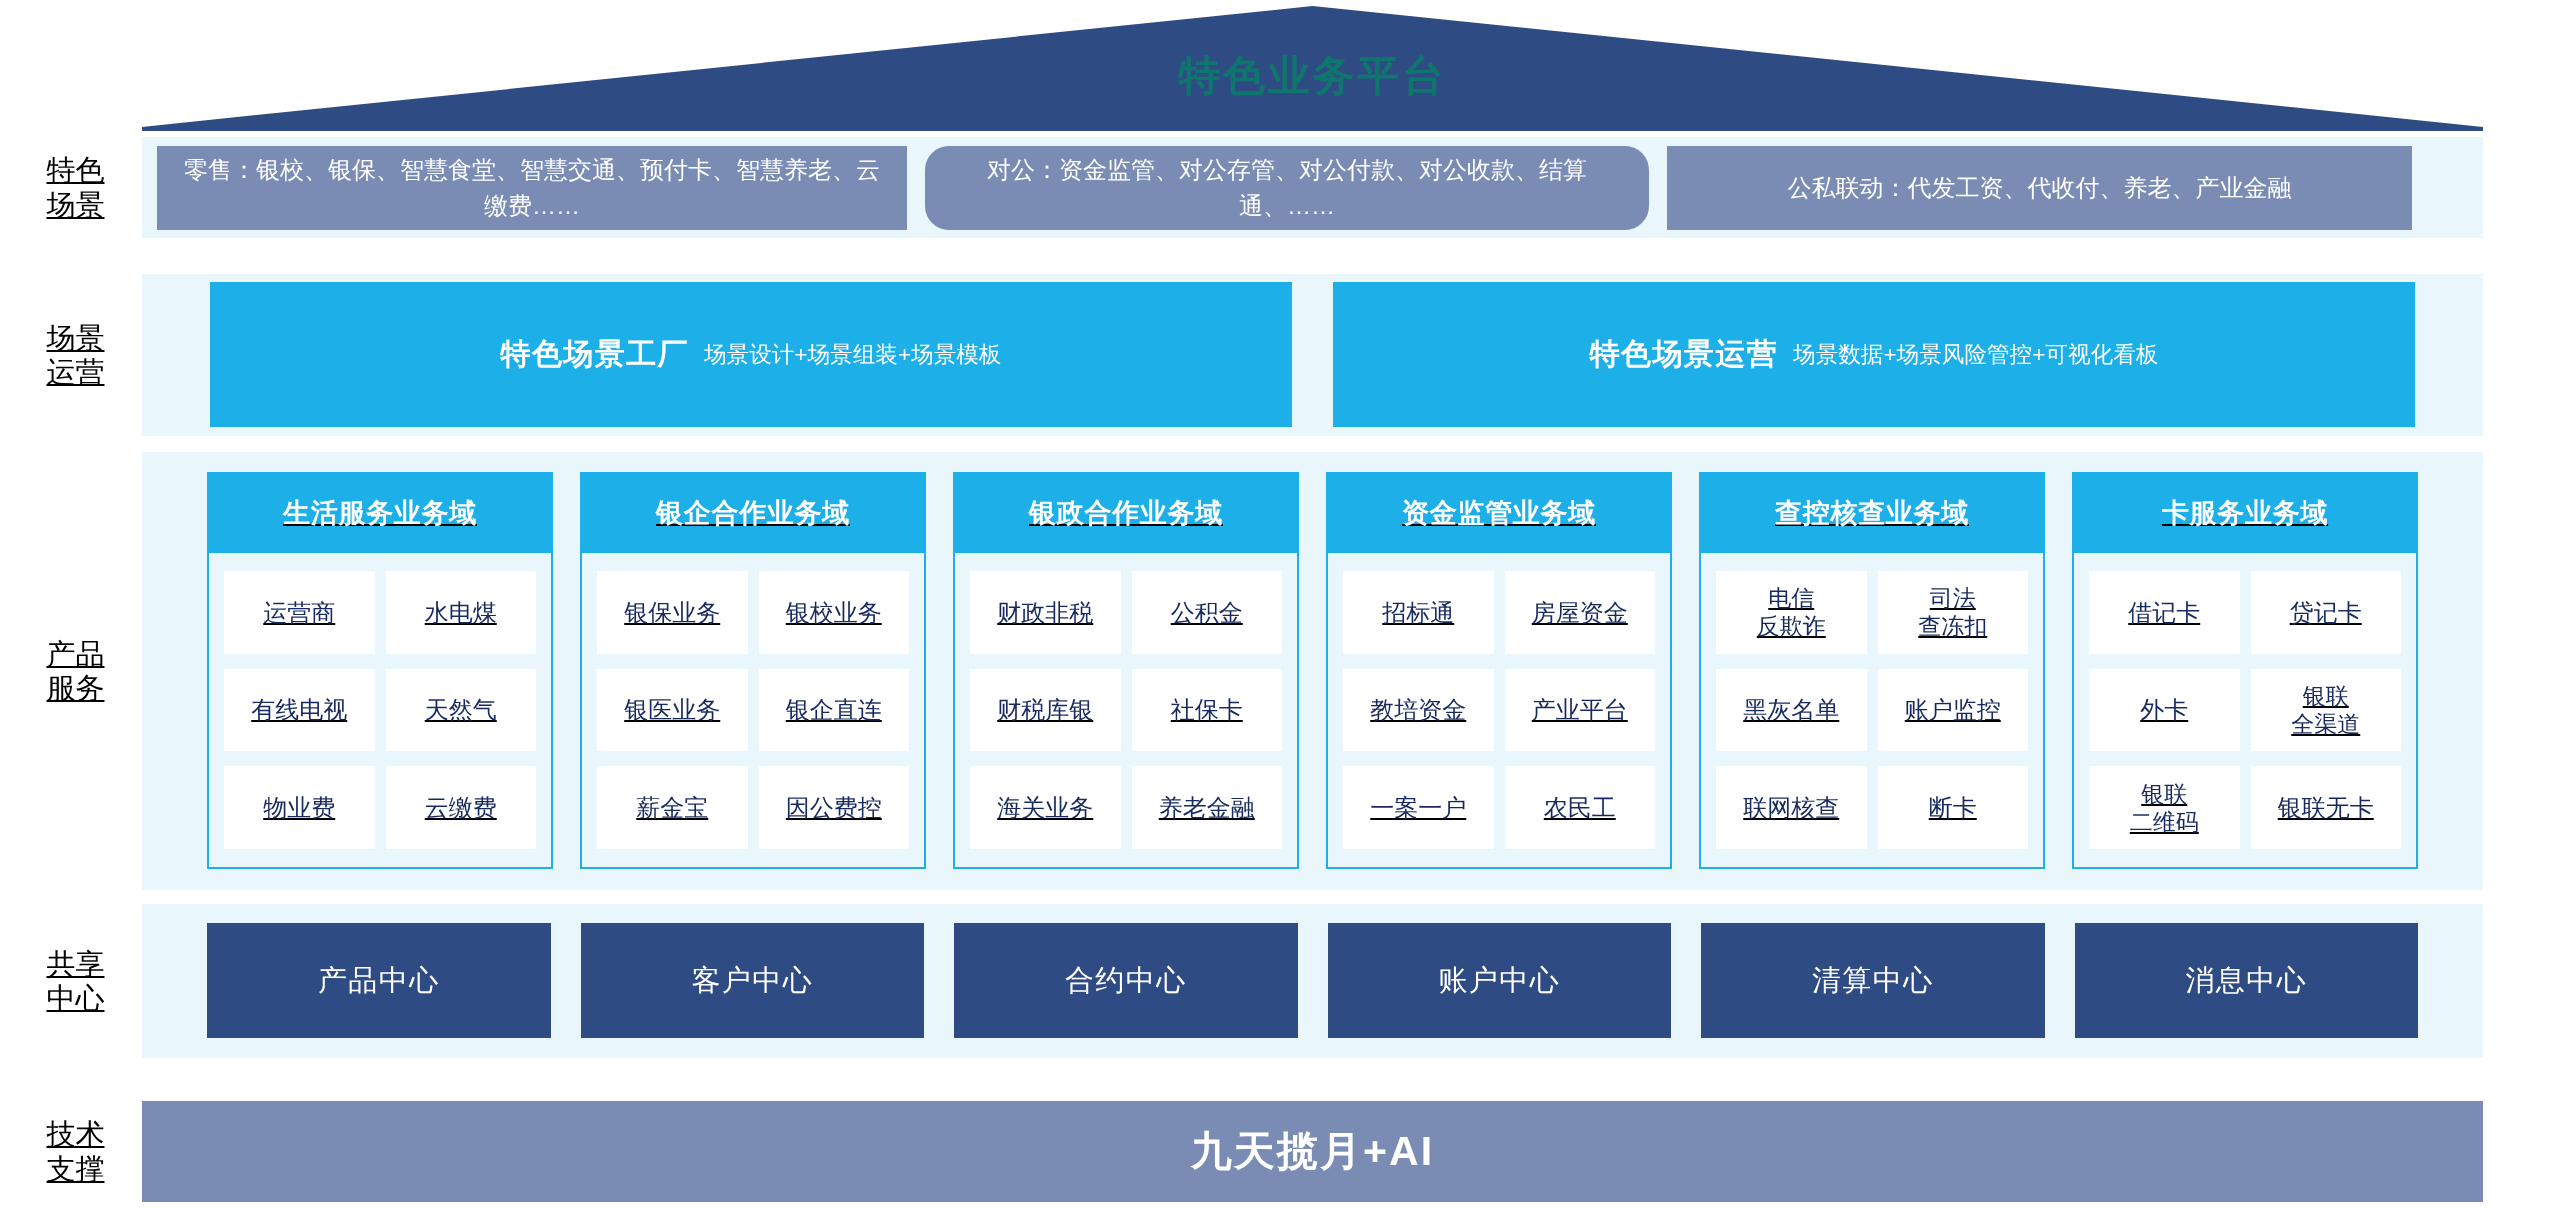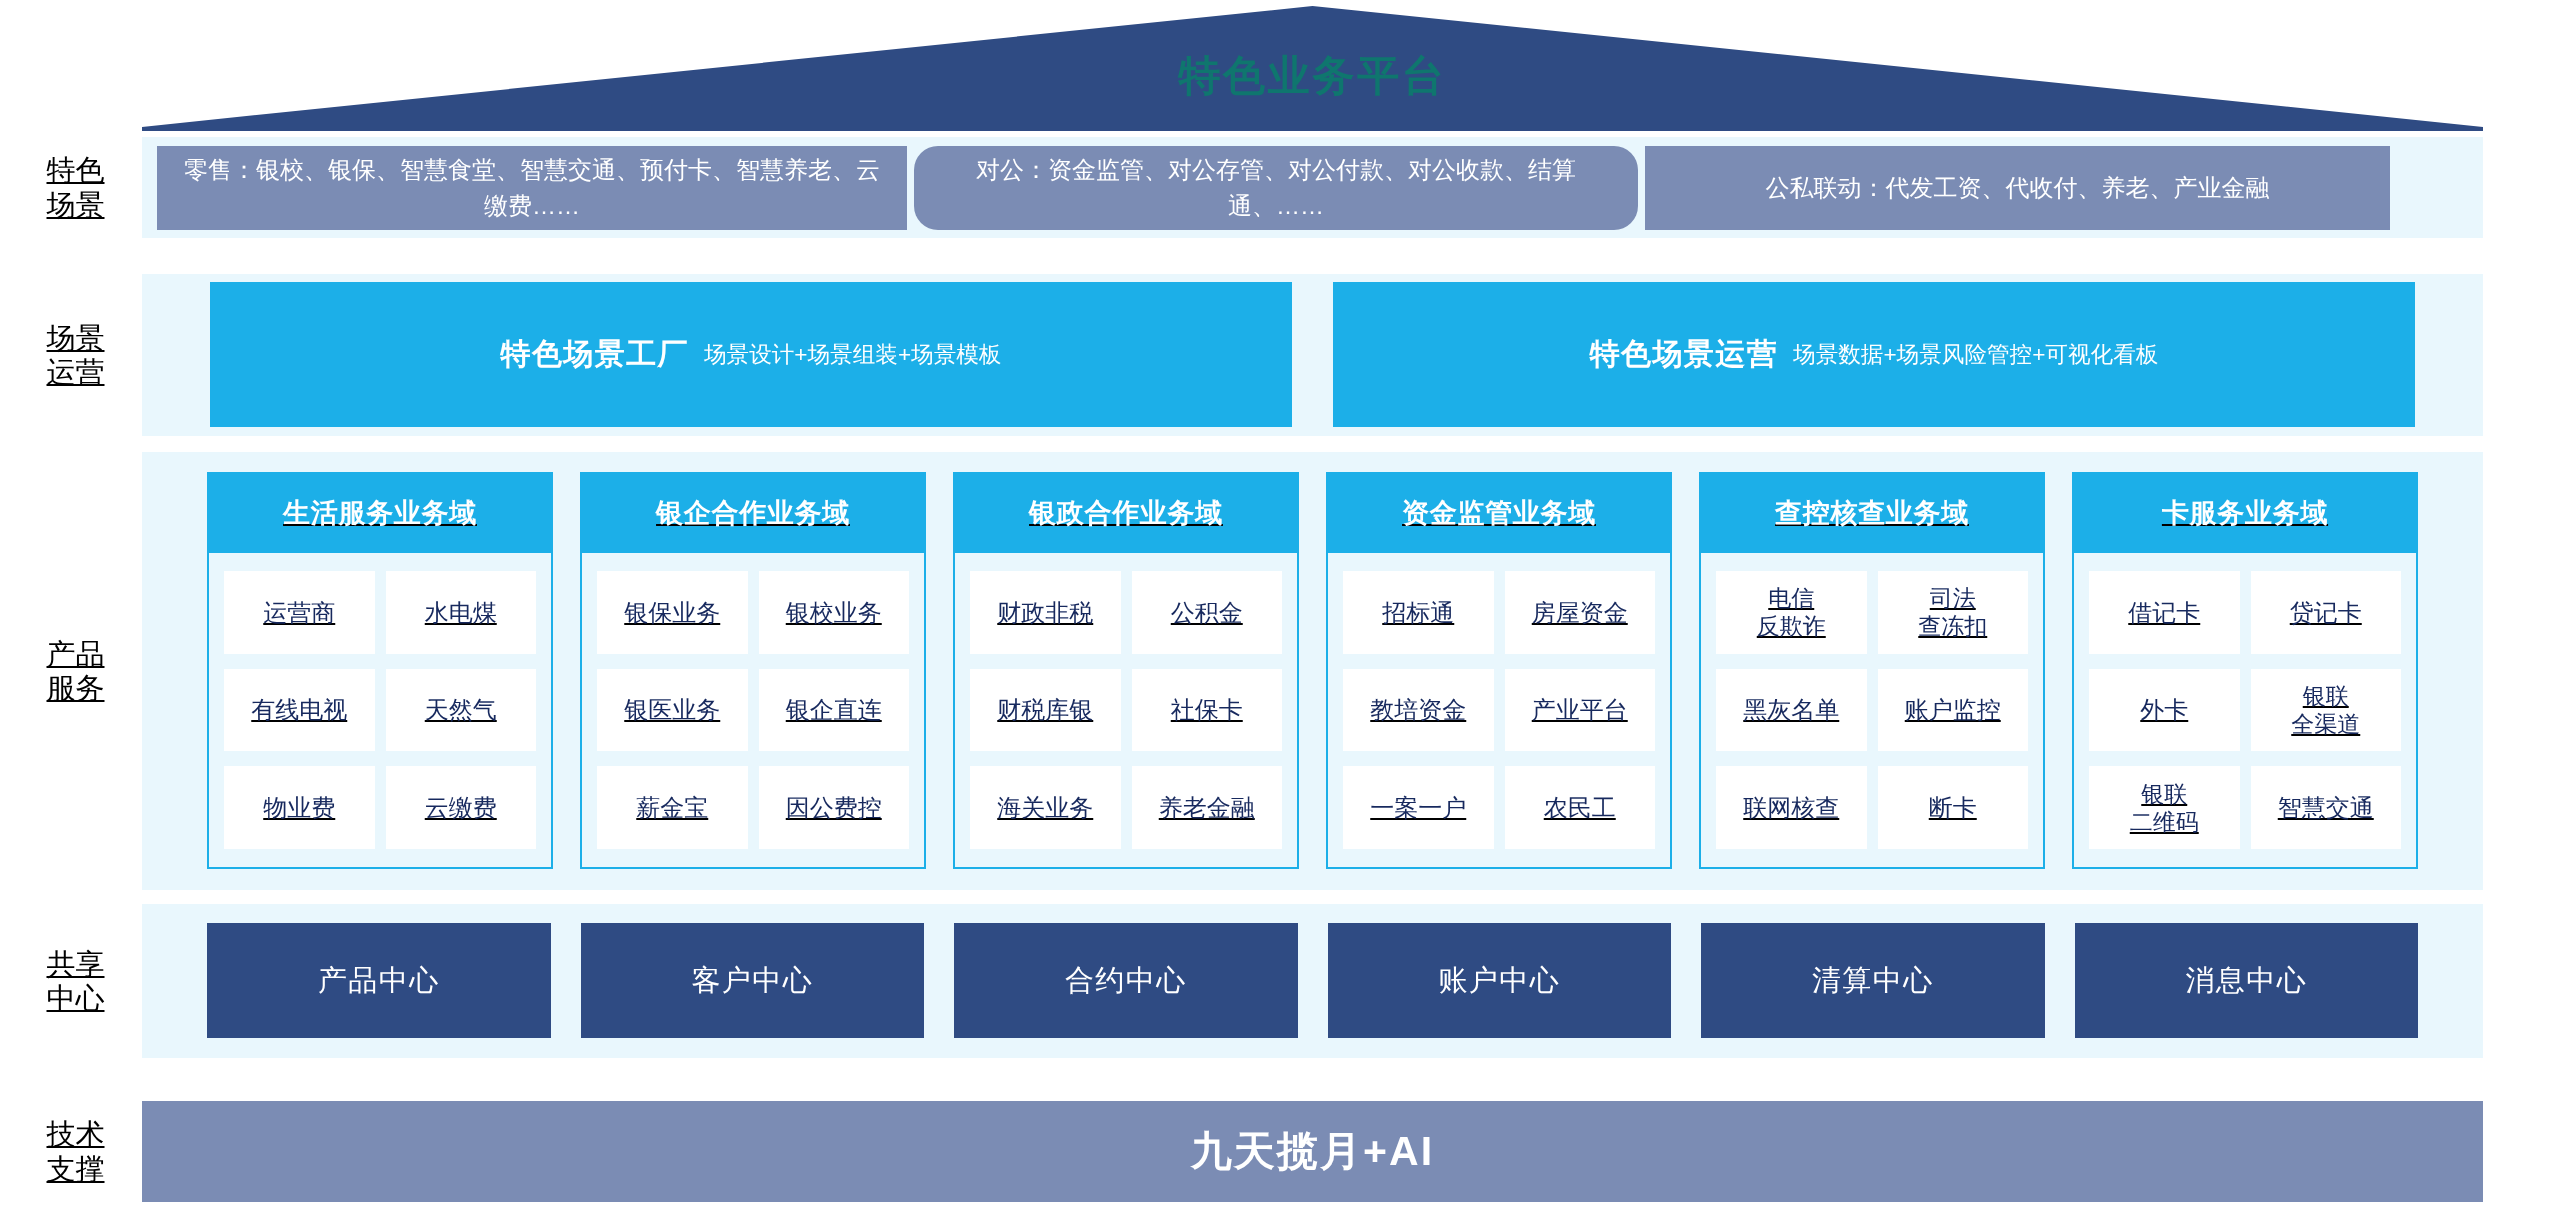--- a/index.html
+++ b/index.html
@@ -24,21 +24,21 @@
     font-weight:normal;
     text-decoration:underline;
   }
   .band{
     position:absolute;background:#e9f7fd;
   }
   
   .scn-band{left:142px;top:137px;width:2341px;height:101px;}
   .scn-inner{
     position:absolute;left:142px;top:141px;width:2341px;height:93px;
-    display:flex;align-items:center;padding:0 15px;box-sizing:border-box;gap:7px;
+    display:flex;align-items:center;padding:0 15px;box-sizing:border-box;gap:18px;
   }
   .scn-box{
     background:#7b8cb4;color:#ffffff;
     display:flex;align-items:center;justify-content:center;text-align:center;
     font-size:24px;line-height:1.5;padding:6.8px 18px;box-sizing:border-box;
     height:84px;
   }
   .scn-box.retail{flex:0 0 750px;}
   .scn-box.corp{flex:0 0 724px;border-radius:24px;}
   .scn-box.link{flex:0 0 745px;}
@@ -206,21 +206,21 @@
   </div>
 
   <div class="dom">
     <div class="dom-head">卡服务业务域</div>
     <div class="dom-grid">
       <div class="cell">借记卡</div>
       <div class="cell">贷记卡</div>
       <div class="cell">外卡</div>
       <div class="cell two-line">银联<br>全渠道</div>
       <div class="cell two-line">银联<br>二维码</div>
-      <div class="cell">智慧交通</div>
+      <div class="cell">银联无卡</div>
     </div>
   </div>
 
 </div>
 
 <div class="band sc-band"></div>
 <div class="sc-inner">
   <div class="sc-box">产品中心</div>
   <div class="sc-box">客户中心</div>
   <div class="sc-box">合约中心</div>

